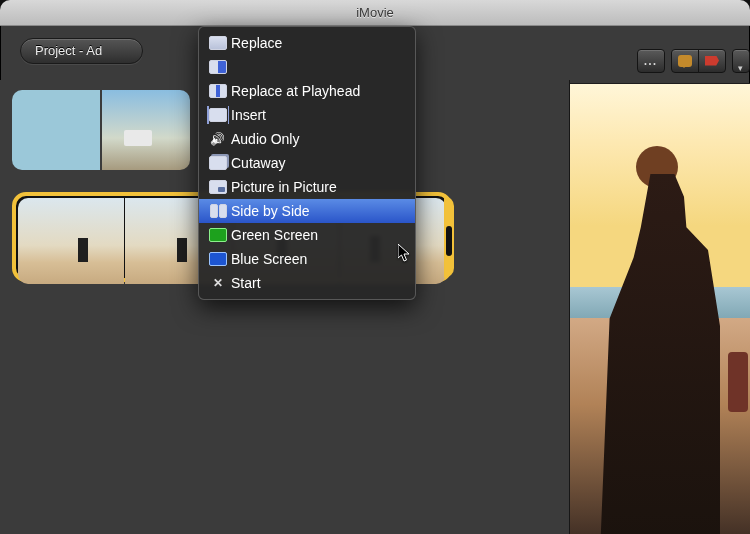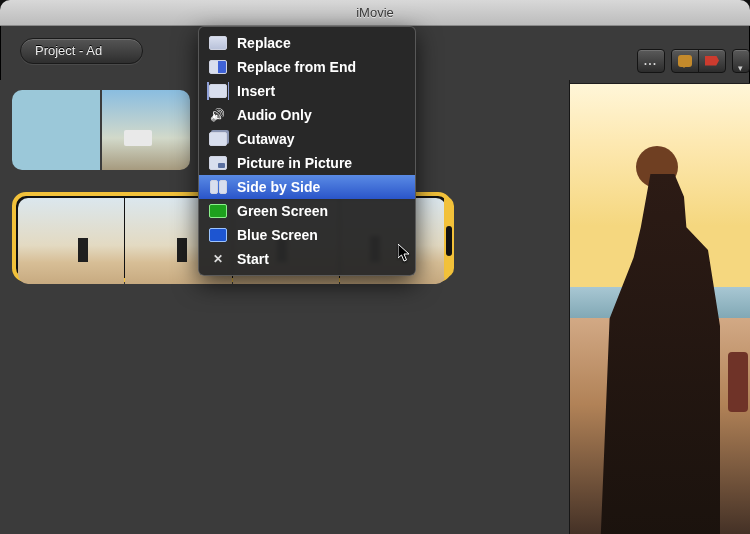--- a/index.html
+++ b/index.html
@@ -141,23 +141,23 @@
     position: absolute; left: 198px; top: 26px;
     width: 218px;
     background: rgba(40,40,40,0.96);
     border: 1px solid rgba(120,120,120,0.6);
     border-radius: 6px;
     padding: 4px 0;
     box-shadow: 0 8px 24px rgba(0,0,0,0.7);
     backdrop-filter: blur(2px);
   }
   .menu-item {
-    display: flex; align-items: center; gap: 10px;
+    display: flex; align-items: center; gap: 4px;
     height: 24px; padding: 0 14px 0 10px;
-    color: #fff; font-size: 14px; font-weight: 700;
+    color: #fff; font-size: 14px; font-weight: 400;
     white-space: nowrap;
     cursor: default;
   }
   .menu-item.hl {
     background: linear-gradient(#5a8be5, #2a55c9);
   }
   .menu-icon {
     width: 18px; height: 14px; flex: 0 0 18px;
     display: inline-flex; align-items: center; justify-content: center;
   }
@@ -259,21 +259,24 @@
     <div class="bystander"></div>
   </div>
 
   <div class="menu">
     <div class="menu-item">
       <span class="menu-icon mi-replace"></span>
       <span>Replace</span>
     </div>
     <div class="menu-item">
       <span class="menu-icon mi-replace-end"></span>
-      <span>Replace from End</span>
+    </div>
+    <div class="menu-item">
+      <span class="menu-icon mi-replace-ph"></span>
+      <span>Replace at Playhead</span>
     </div>
     <div class="menu-item">
       <span class="menu-icon mi-insert"></span>
       <span>Insert</span>
     </div>
     <div class="menu-item">
       <span class="menu-icon mi-audio"></span>
       <span>Audio Only</span>
     </div>
     <div class="menu-item">

